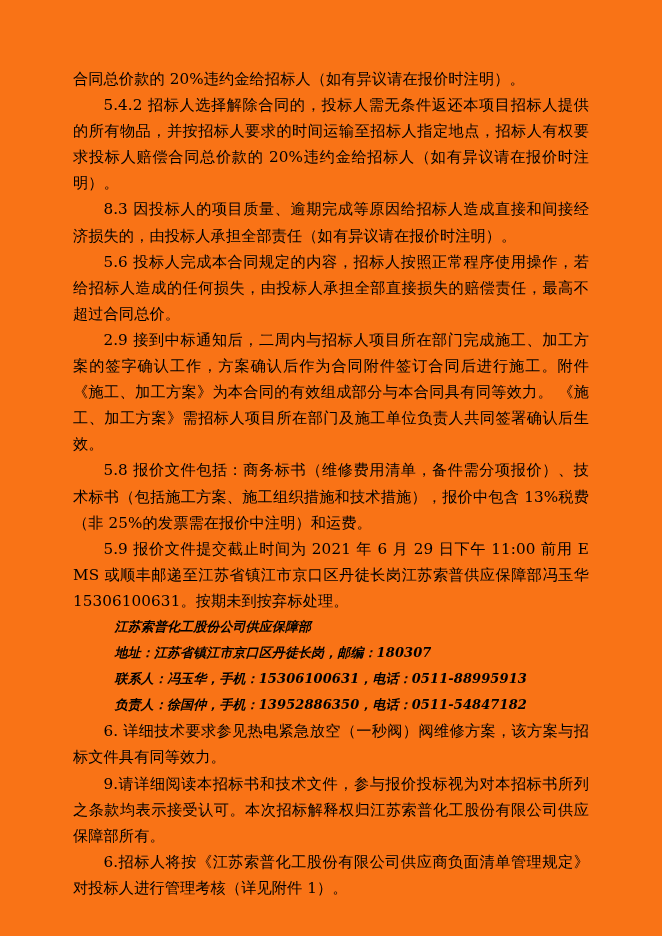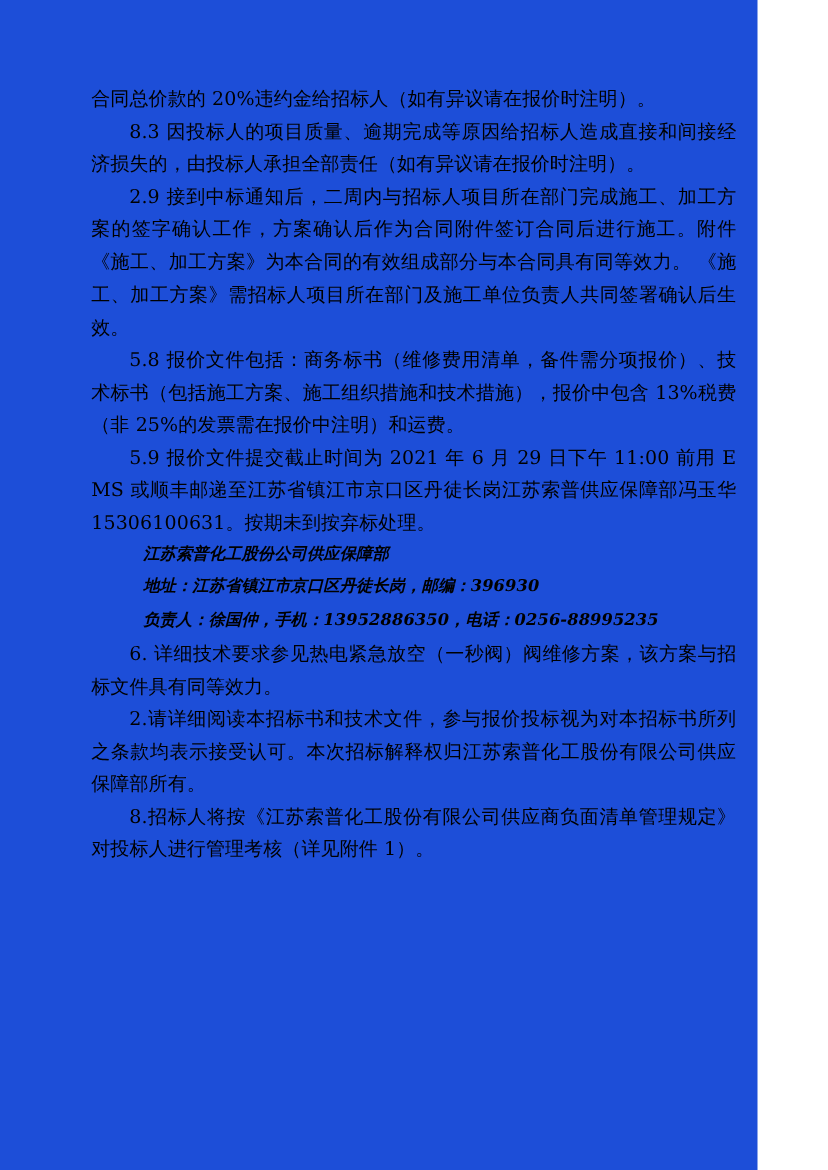--- a/index.html
+++ b/index.html
@@ -9,23 +9,23 @@
   }
   body {
     width: 662px;
     height: 936px;
     font-family: "DejaVu Serif", "Liberation Serif", serif;
     color: #000000;
     overflow: hidden;
   }
   .page {
     position: relative;
-    width: 606px;
+    width: 662px;
     height: 936px;
-    background: #1d4ed8;
+    background: #f97316;
     box-sizing: border-box;
   }
   .content {
     position: absolute;
     left: 73px;
     top: 66px;
     width: 516px;
   }
   p.para {
     margin: 0;
@@ -58,37 +58,40 @@
   }
 </style>
 </head>
 <body>
 
 <div class="page">
   <div class="content">
 
     <p class="para noindent">合同总价款的 20%违约金给招标人（如有异议请在报价时注明）。</p>
 
+    <p class="para indent">5.4.2 招标人选择解除合同的，投标人需无条件返还本项目招标人提供的所有物品，并按招标人要求的时间运输至招标人指定地点，招标人有权要求投标人赔偿合同总价款的 20%违约金给招标人（如有异议请在报价时注明）。</p>
 
     <p class="para indent">8.3 因投标人的项目质量、逾期完成等原因给招标人造成直接和间接经济损失的，由投标人承担全部责任（如有异议请在报价时注明）。</p>
 
+    <p class="para indent">5.6 投标人完成本合同规定的内容，招标人按照正常程序使用操作，若给招标人造成的任何损失，由投标人承担全部直接损失的赔偿责任，最高不超过合同总价。</p>
 
     <p class="para indent">2.9 接到中标通知后，二周内与招标人项目所在部门完成施工、加工方案的签字确认工作，方案确认后作为合同附件签订合同后进行施工。附件《施工、加工方案》为本合同的有效组成部分与本合同具有同等效力。 《施工、加工方案》需招标人项目所在部门及施工单位负责人共同签署确认后生效。</p>
 
     <p class="para indent">5.8 报价文件包括：商务标书（维修费用清单，备件需分项报价）、技术标书（包括施工方案、施工组织措施和技术措施），报价中包含 13%税费（非 25%的发票需在报价中注明）和运费。</p>
 
     <p class="para indent">5.9 报价文件提交截止时间为 2021 年 6 月 29 日下午 11:00 前用 EMS 或顺丰邮递至江苏省镇江市京口区丹徒长岗江苏索普供应保障部冯玉华 15306100631。按期未到按弃标处理。</p>
 
 
     <div class="contact-block">
       <p class="contact-line">江苏索普化工股份公司供应保障部</p>
-      <p class="contact-line">地址：江苏省镇江市京口区丹徒长岗，邮编：396930</p>
-      <p class="contact-line">负责人：徐国仲，手机：13952886350，电话：0256-88995235</p>
+      <p class="contact-line">地址：江苏省镇江市京口区丹徒长岗，邮编：180307</p>
+      <p class="contact-line">联系人：冯玉华，手机：15306100631，电话：0511-88995913</p>
+      <p class="contact-line">负责人：徐国仲，手机：13952886350，电话：0511-54847182</p>
     </div>
 
     <p class="para indent">6. 详细技术要求参见热电紧急放空（一秒阀）阀维修方案，该方案与招标文件具有同等效力。</p>
 
-    <p class="para indent">2.请详细阅读本招标书和技术文件，参与报价投标视为对本招标书所列之条款均表示接受认可。本次招标解释权归江苏索普化工股份有限公司供应保障部所有。</p>
+    <p class="para indent">9.请详细阅读本招标书和技术文件，参与报价投标视为对本招标书所列之条款均表示接受认可。本次招标解释权归江苏索普化工股份有限公司供应保障部所有。</p>
 
-    <p class="para indent">8.招标人将按《江苏索普化工股份有限公司供应商负面清单管理规定》对投标人进行管理考核（详见附件 1）。</p>
+    <p class="para indent">6.招标人将按《江苏索普化工股份有限公司供应商负面清单管理规定》对投标人进行管理考核（详见附件 1）。</p>
 
   </div>
 </div>
 
 </body></html>

